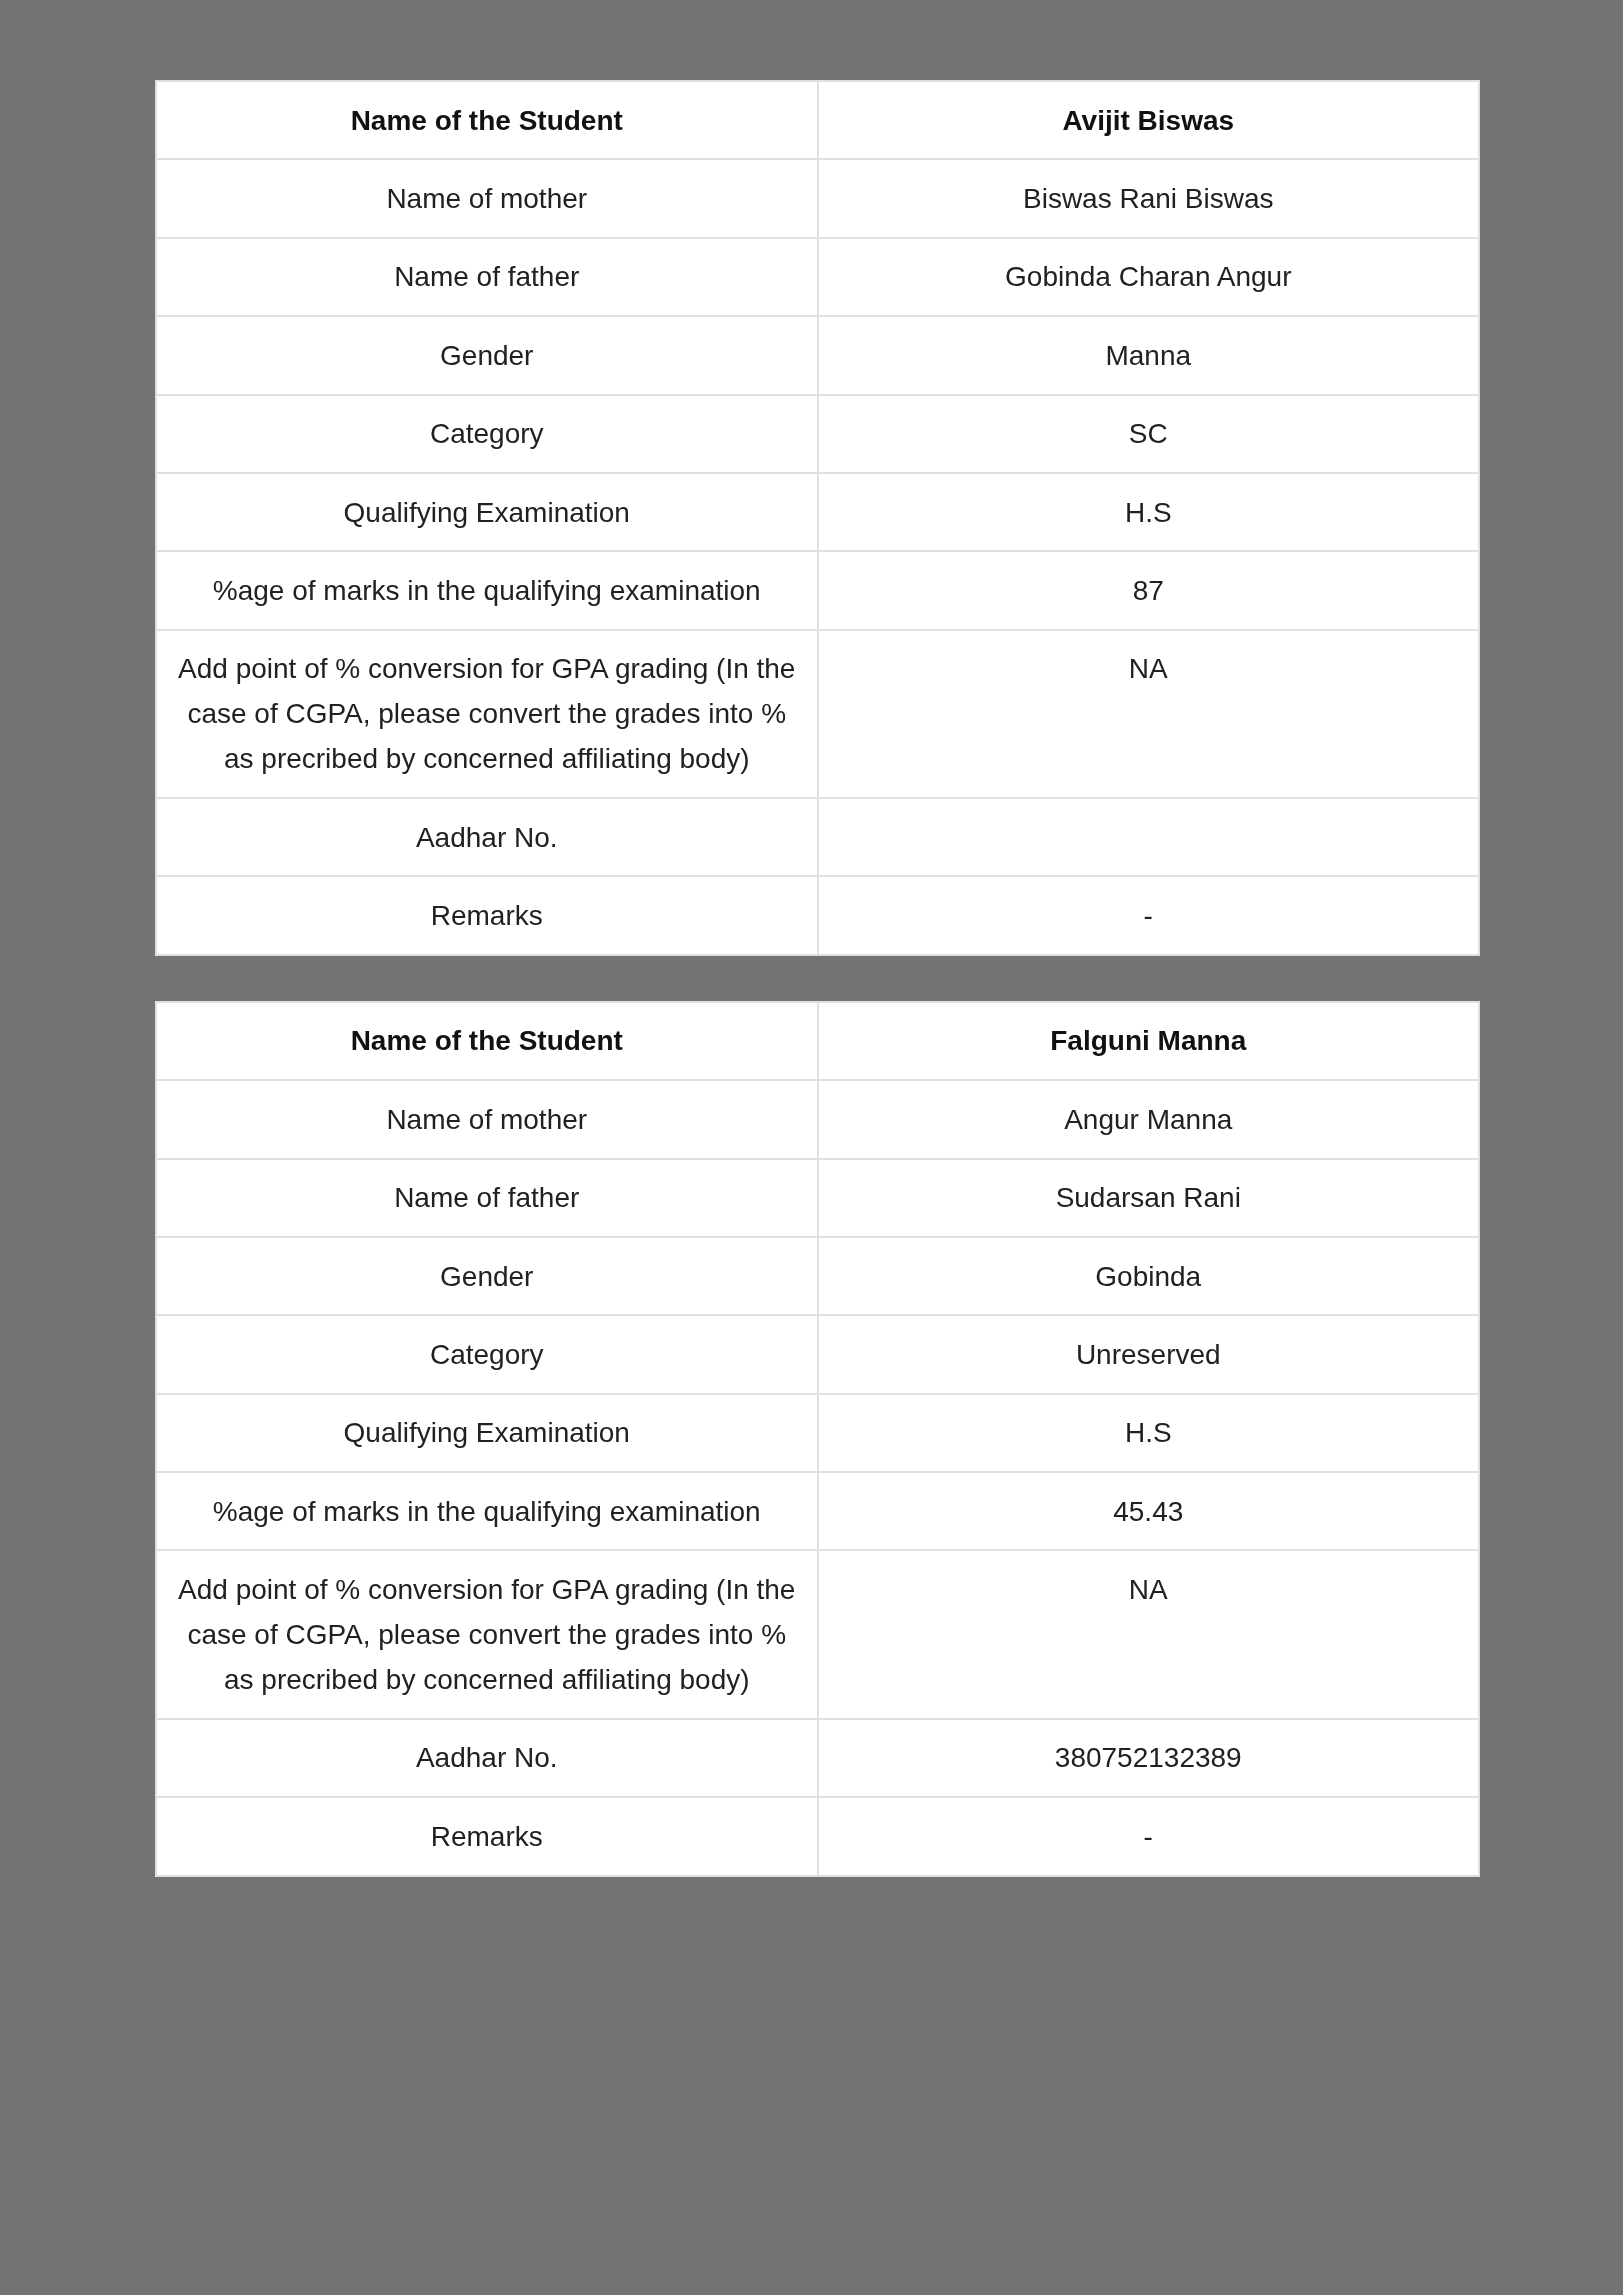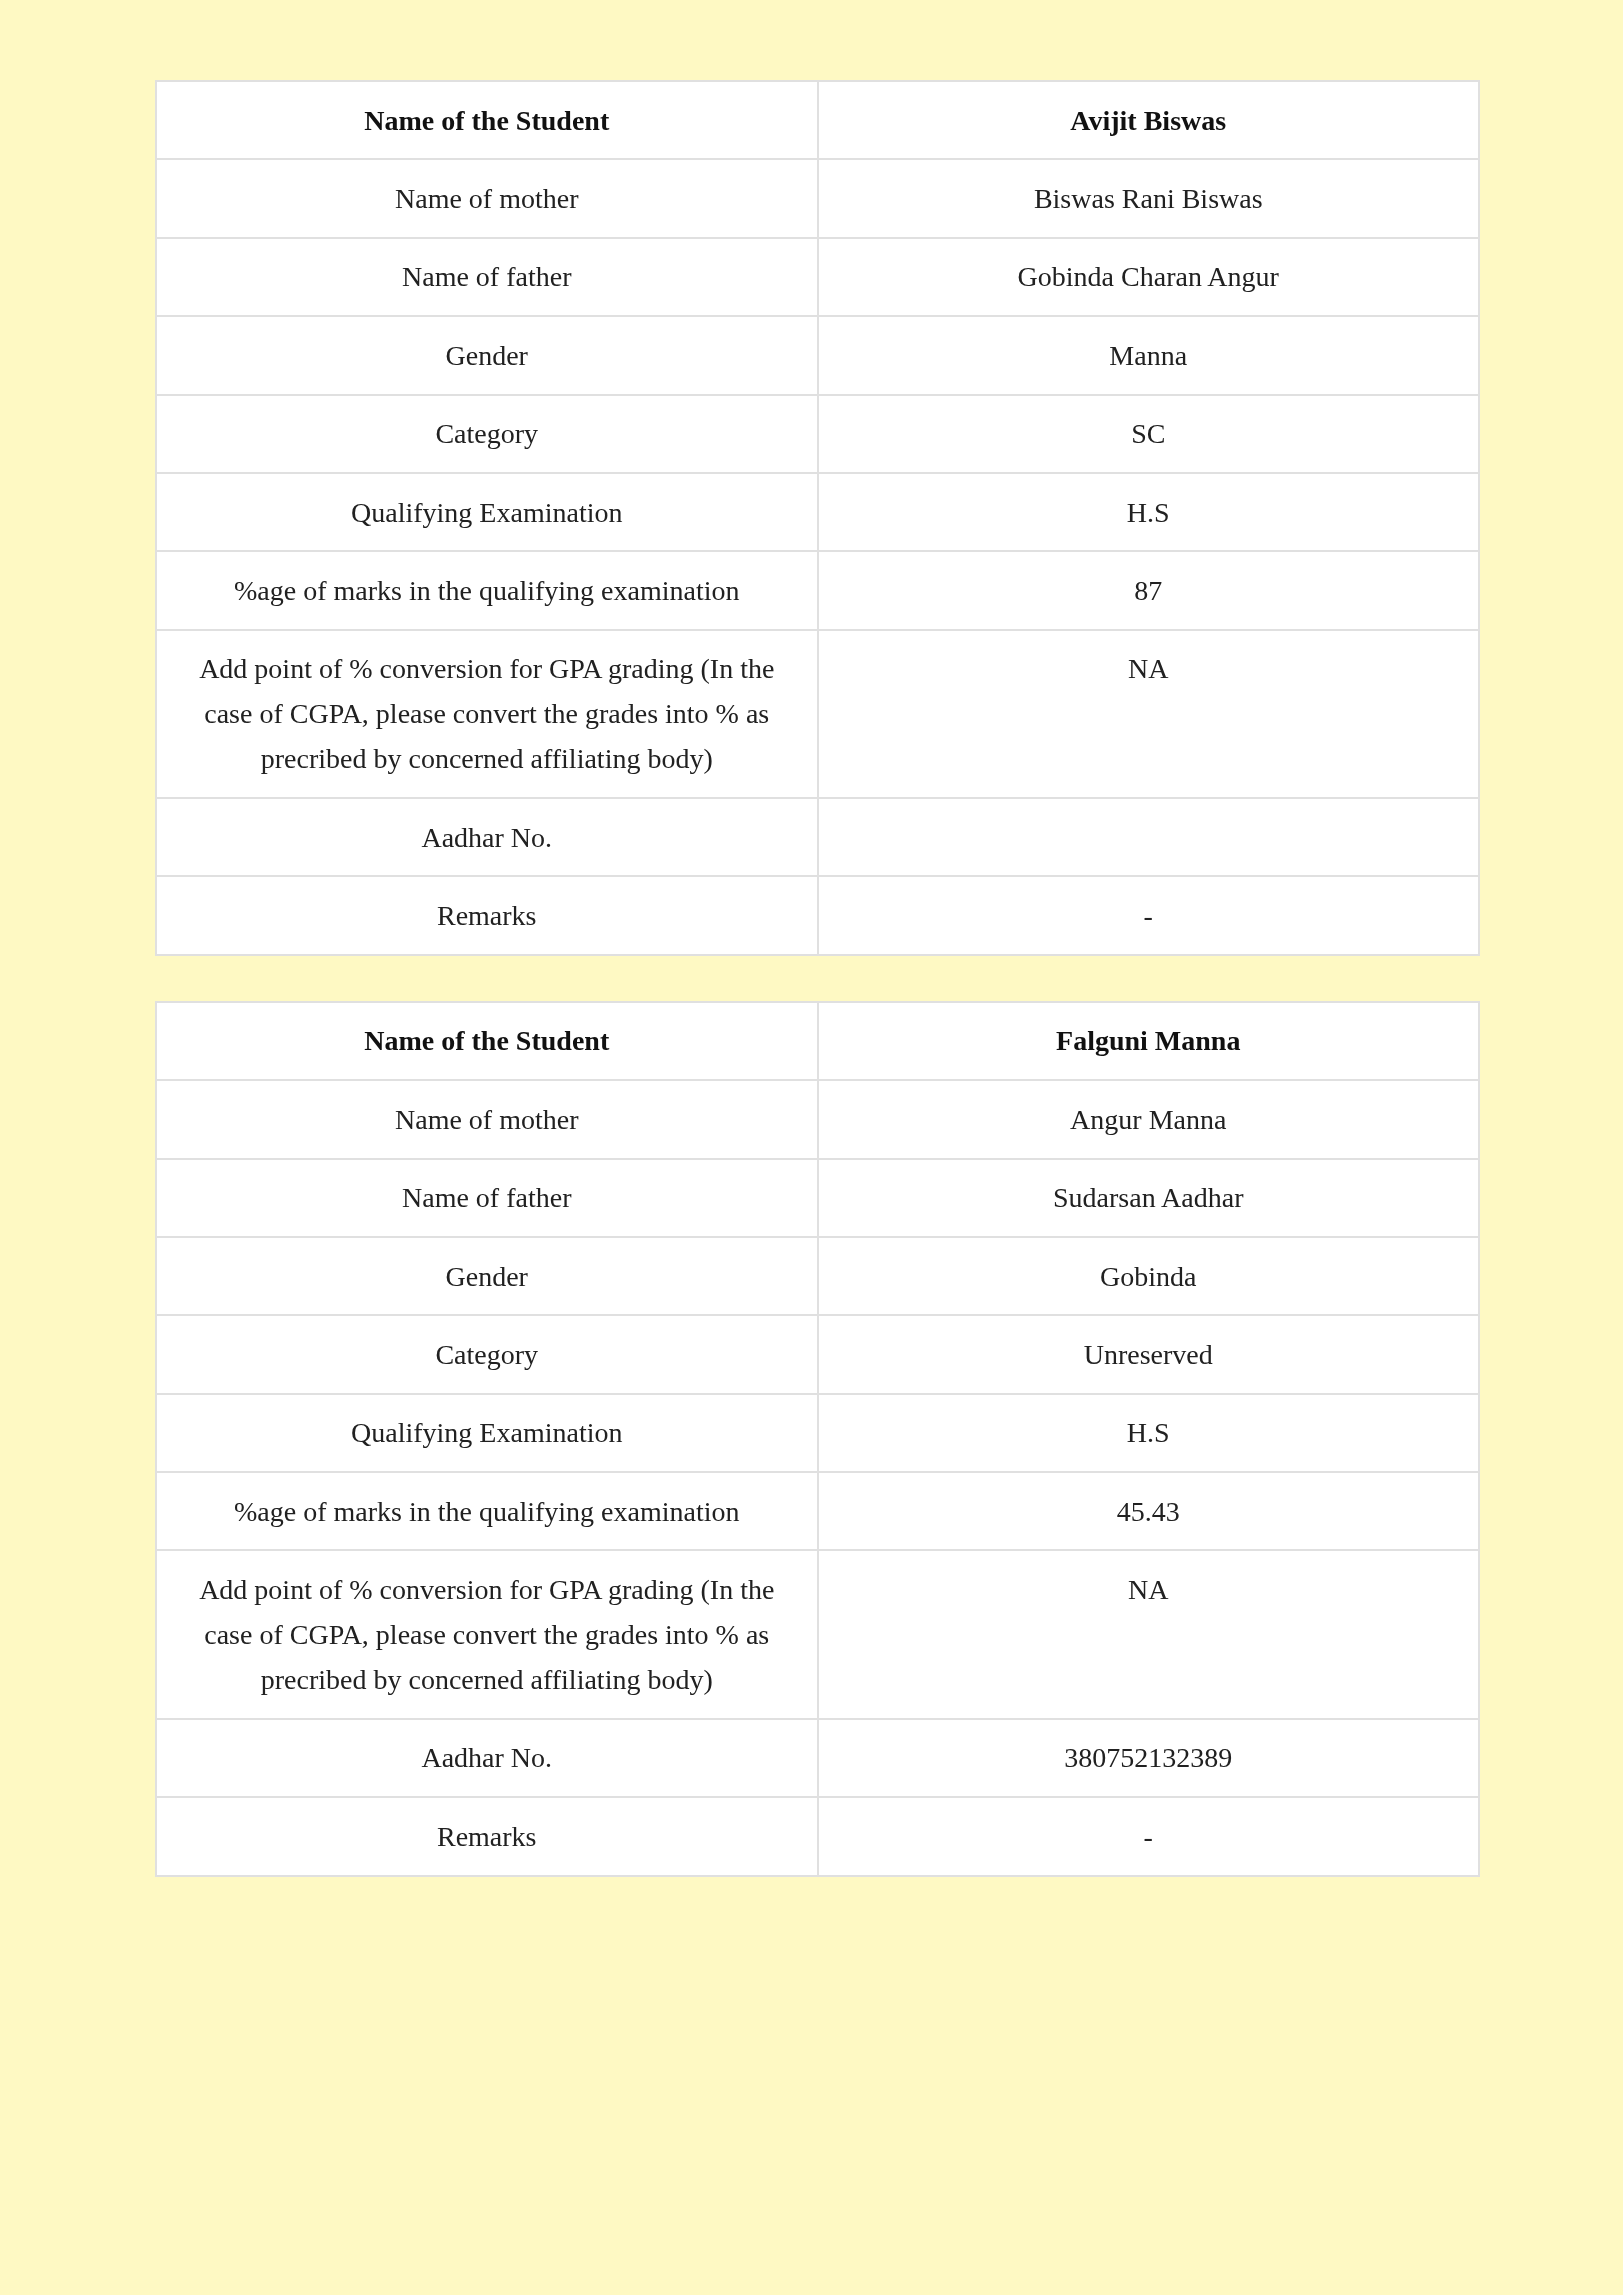--- a/index.html
+++ b/index.html
@@ -5,23 +5,22 @@
   html, body {
     margin: 0;
     padding: 0;
     background: #ffffff;
     font-family: "Liberation Sans", "DejaVu Sans", sans-serif;
   }
   .page {
     position: relative;
     width: 1623px;
     height: 2296px;
-    background: #fef9c3;
+    background: #737373;
     overflow: hidden;
-    font-family: Liberation Serif, serif;
   }
   .content {
     position: absolute;
     top: 80px;
     left: 155px;
   }
   table.student-table {
     border-collapse: collapse;
     table-layout: fixed;
     width: 1325px;
@@ -101,21 +100,21 @@
         <tr class="header-row">
           <td>Name of the Student</td>
           <td>Falguni Manna</td>
         </tr>
         <tr>
           <td>Name of mother</td>
           <td>Angur Manna</td>
         </tr>
         <tr>
           <td>Name of father</td>
-          <td>Sudarsan Aadhar</td>
+          <td>Sudarsan Rani</td>
         </tr>
         <tr>
           <td>Gender</td>
           <td>Gobinda</td>
         </tr>
         <tr>
           <td>Category</td>
           <td>Unreserved</td>
         </tr>
         <tr>

